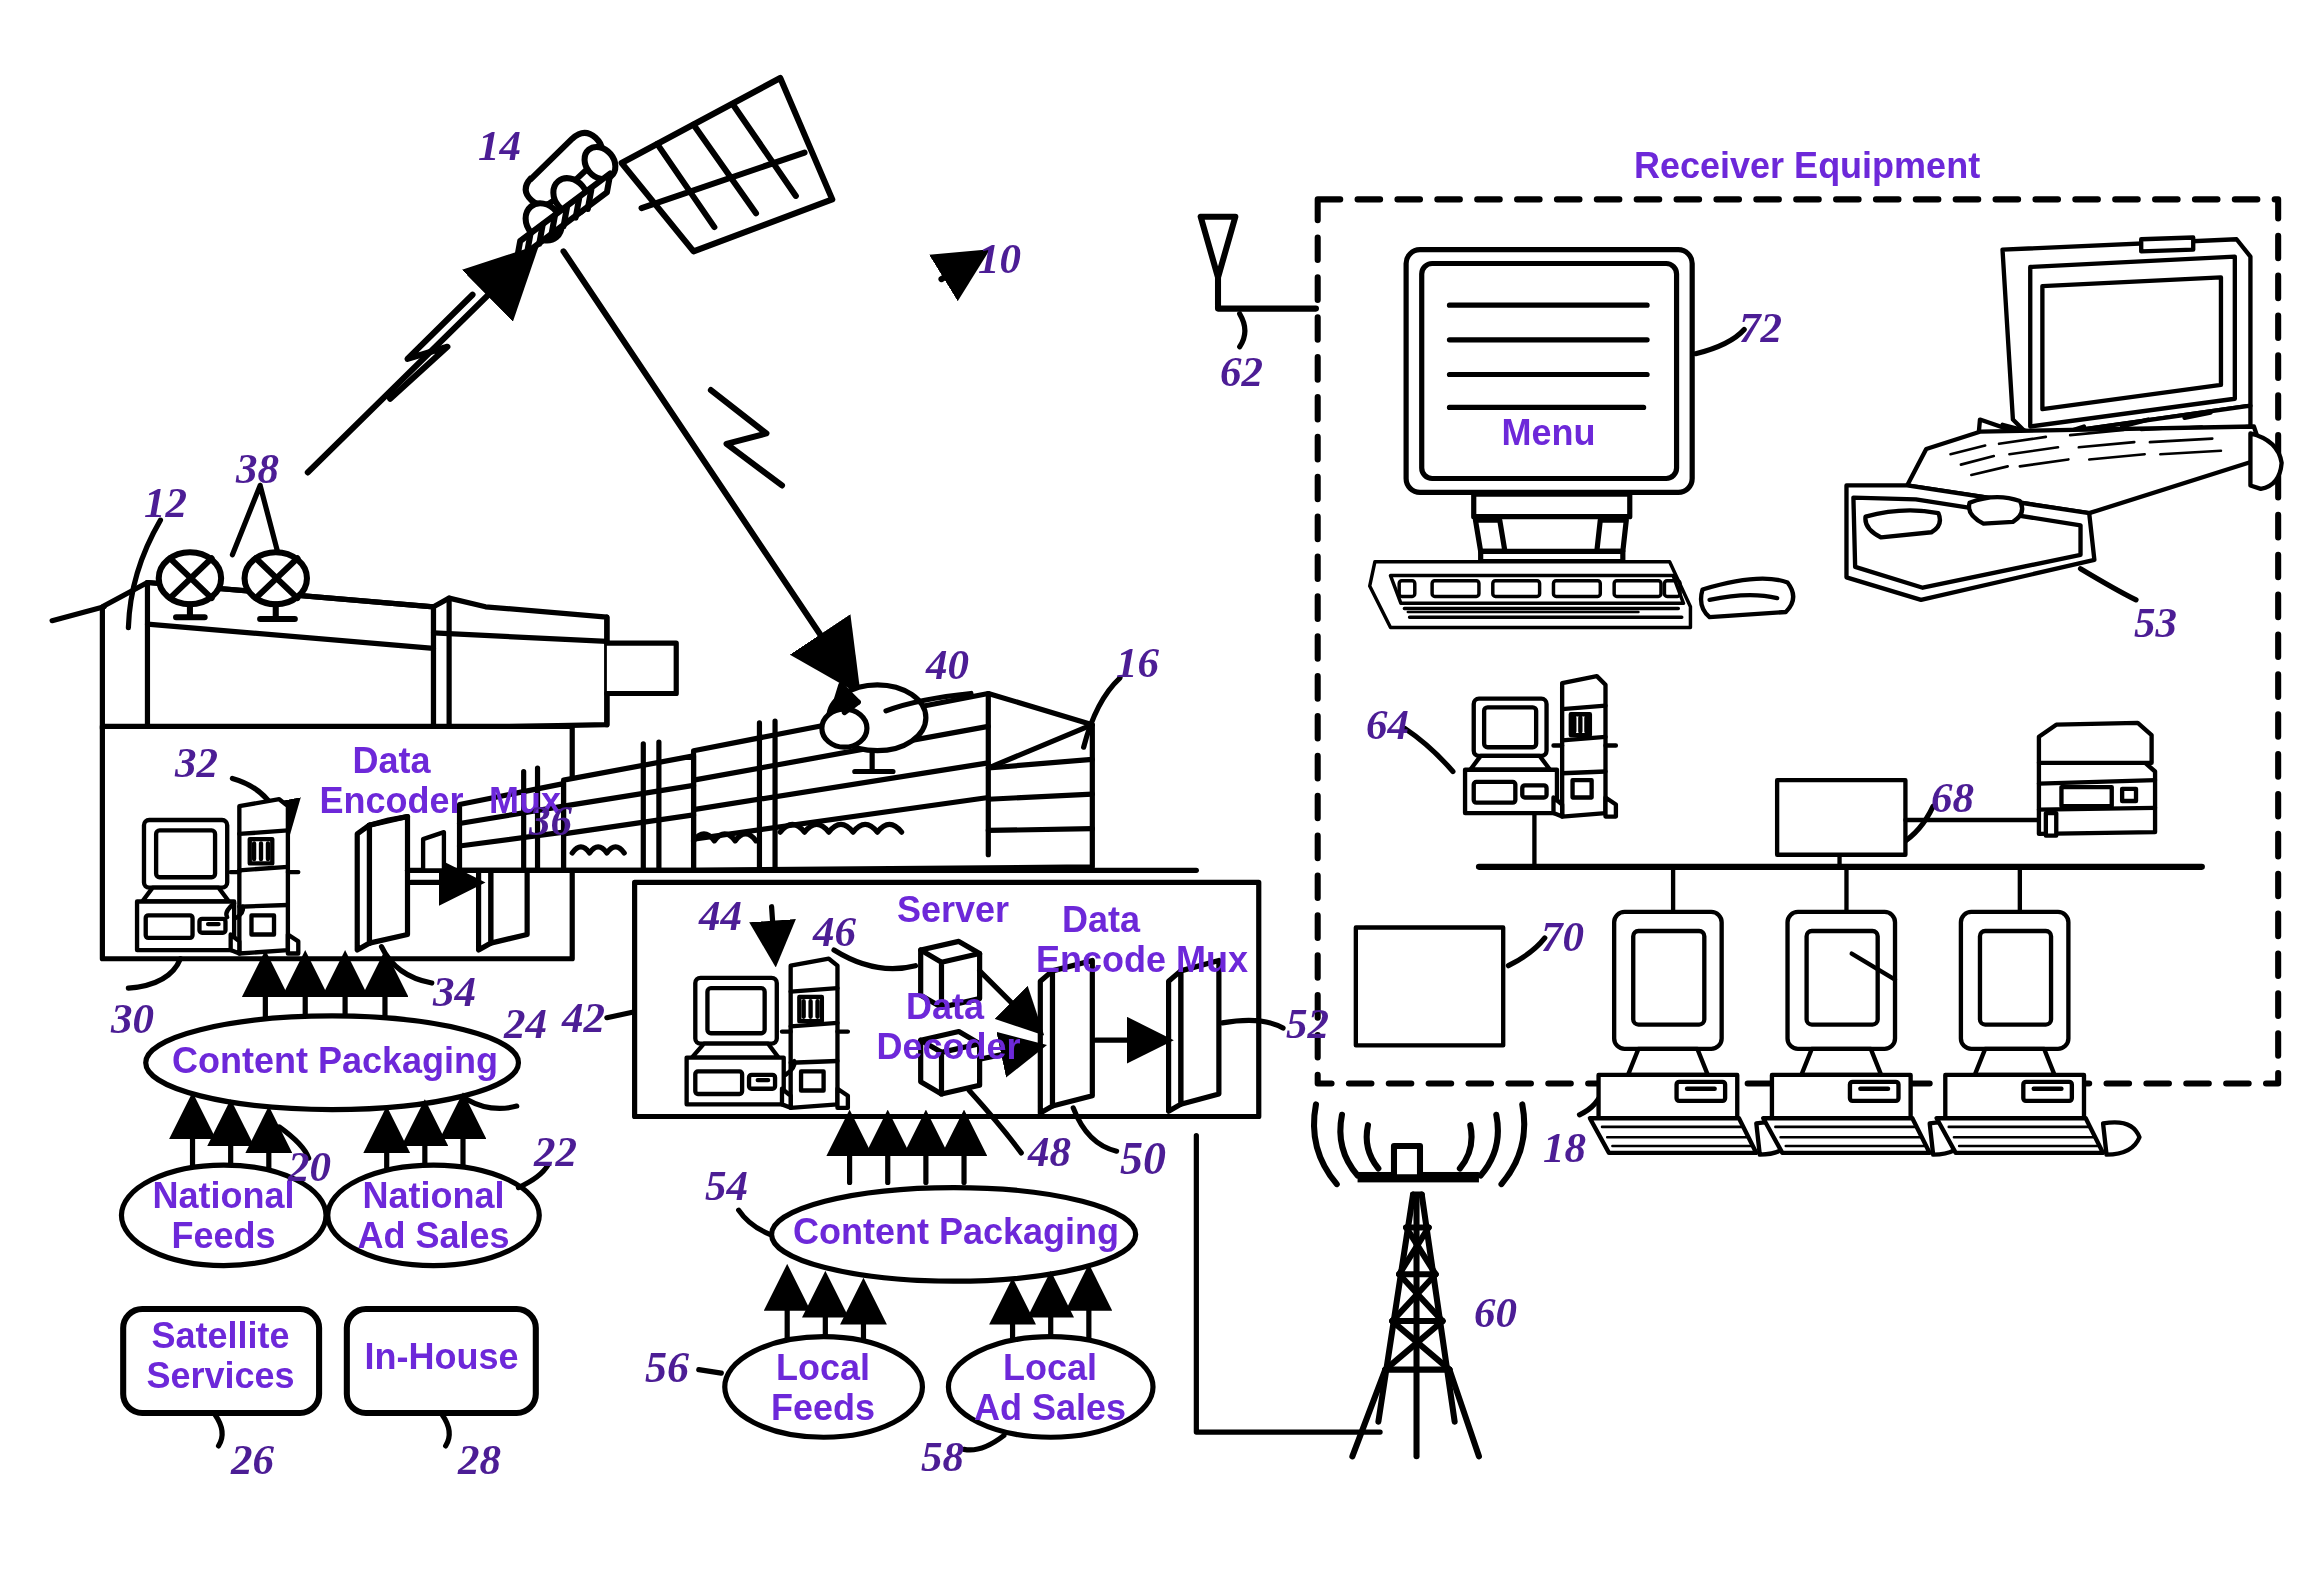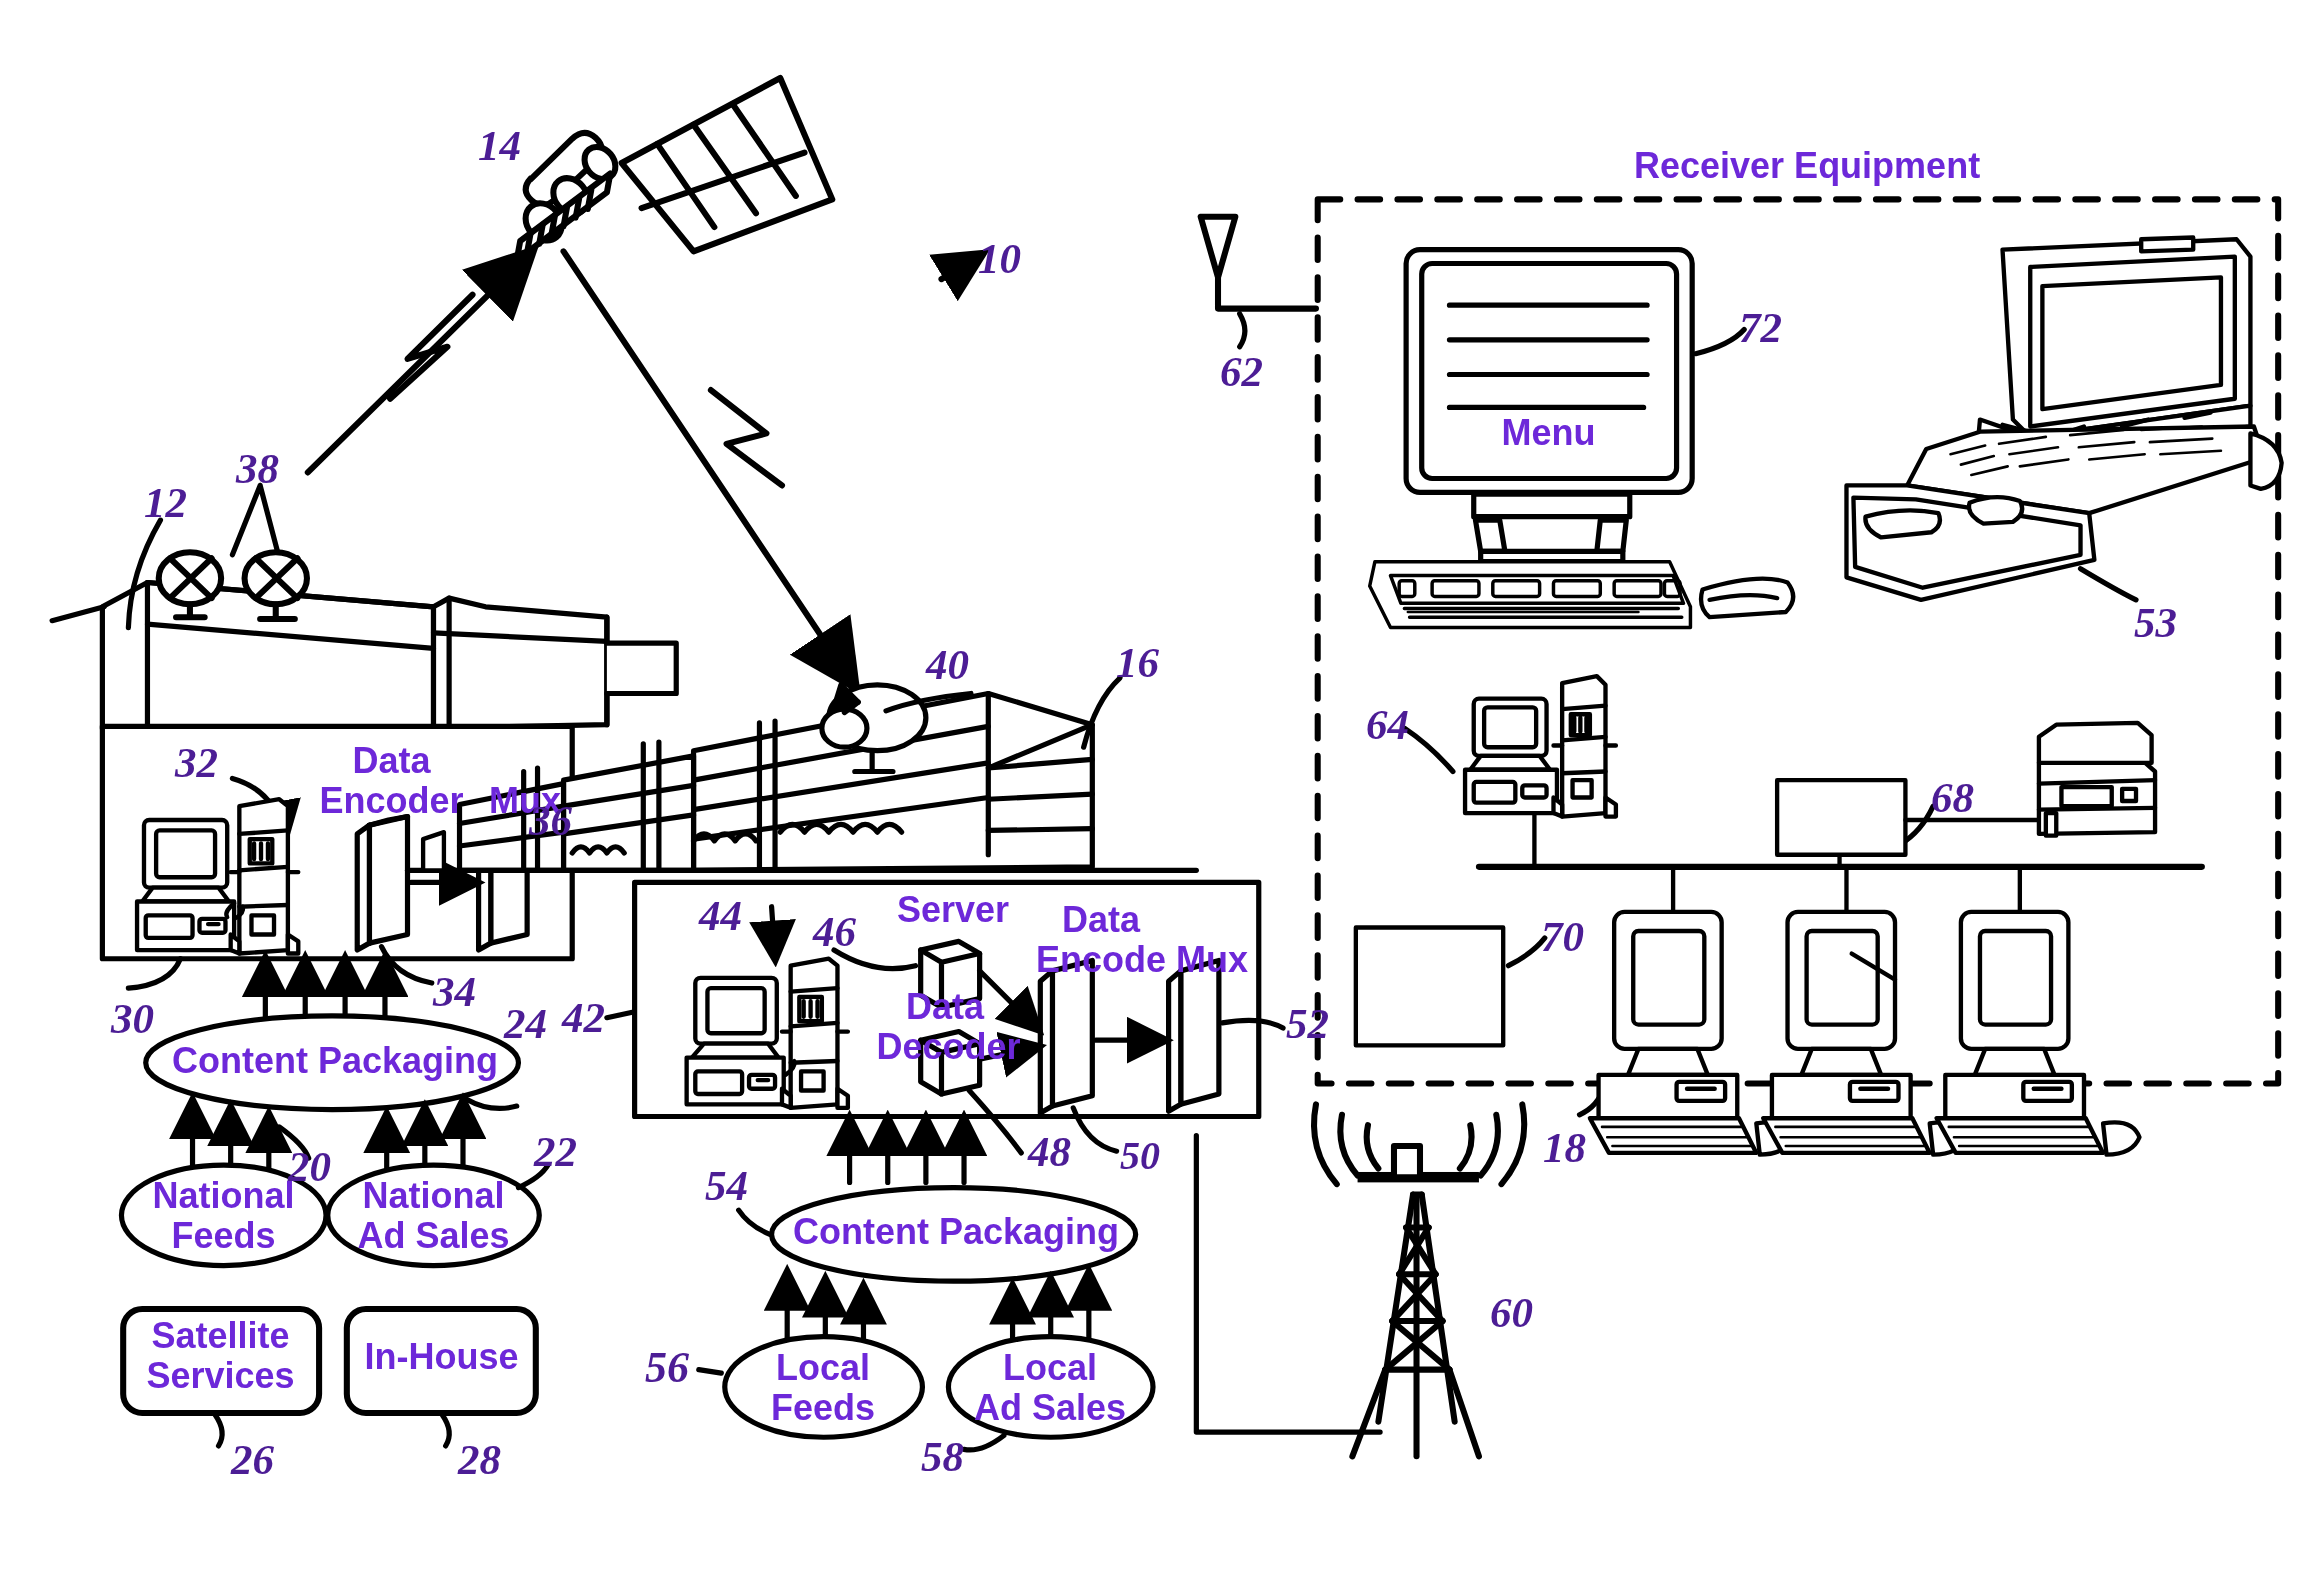--- a/index.html
+++ b/index.html
@@ -498,26 +498,26 @@
 <div class="refnum" style="left:534px;top:1127px;font-size:43px;">22</div>
 <div class="refnum" style="left:231px;top:1435px;font-size:43px;">26</div>
 <div class="refnum" style="left:458px;top:1435px;font-size:43px;">28</div>
 
 <div class="refnum" style="left:926px;top:640px;font-size:43px;">40</div>
 <div class="refnum" style="left:1116px;top:638px;font-size:43px;">16</div>
 <div class="refnum" style="left:562px;top:993px;font-size:43px;">42</div>
 <div class="refnum" style="left:699px;top:891px;font-size:43px;">44</div>
 <div class="refnum" style="left:813px;top:907px;font-size:43px;">46</div>
 <div class="refnum" style="left:1028px;top:1127px;font-size:43px;">48</div>
-<div class="refnum" style="left:1120px;top:1132px;font-size:40px;">50</div>
+<div class="refnum" style="left:1120px;top:1132px;font-size:46px;">50</div>
 <div class="refnum" style="left:1286px;top:999px;font-size:43px;">52</div>
 <div class="refnum" style="left:669px;top:1161px;font-size:43px;margin-left:36px;">54</div>
 <div class="refnum" style="left:645px;top:1342px;font-size:44px;">56</div>
 <div class="refnum" style="left:921px;top:1432px;font-size:43px;">58</div>
-<div class="refnum" style="left:1474px;top:1288px;font-size:43px;margin-left:16px;">60</div>
+<div class="refnum" style="left:1474px;top:1288px;font-size:43px;">60</div>
 
 <div class="refnum" style="left:1220px;top:347px;font-size:43px;">62</div>
 <div class="refnum" style="left:1739px;top:303px;font-size:43px;">72</div>
 <div class="refnum" style="left:2134px;top:598px;font-size:43px;">53</div>
 <div class="refnum" style="left:1366px;top:700px;font-size:43px;">64</div>
 <div class="refnum" style="left:1931px;top:773px;font-size:43px;">68</div>
 <div class="refnum" style="left:1541px;top:912px;font-size:43px;">70</div>
 <div class="refnum" style="left:1543px;top:1123px;font-size:43px;">18</div>
 
 </div>

